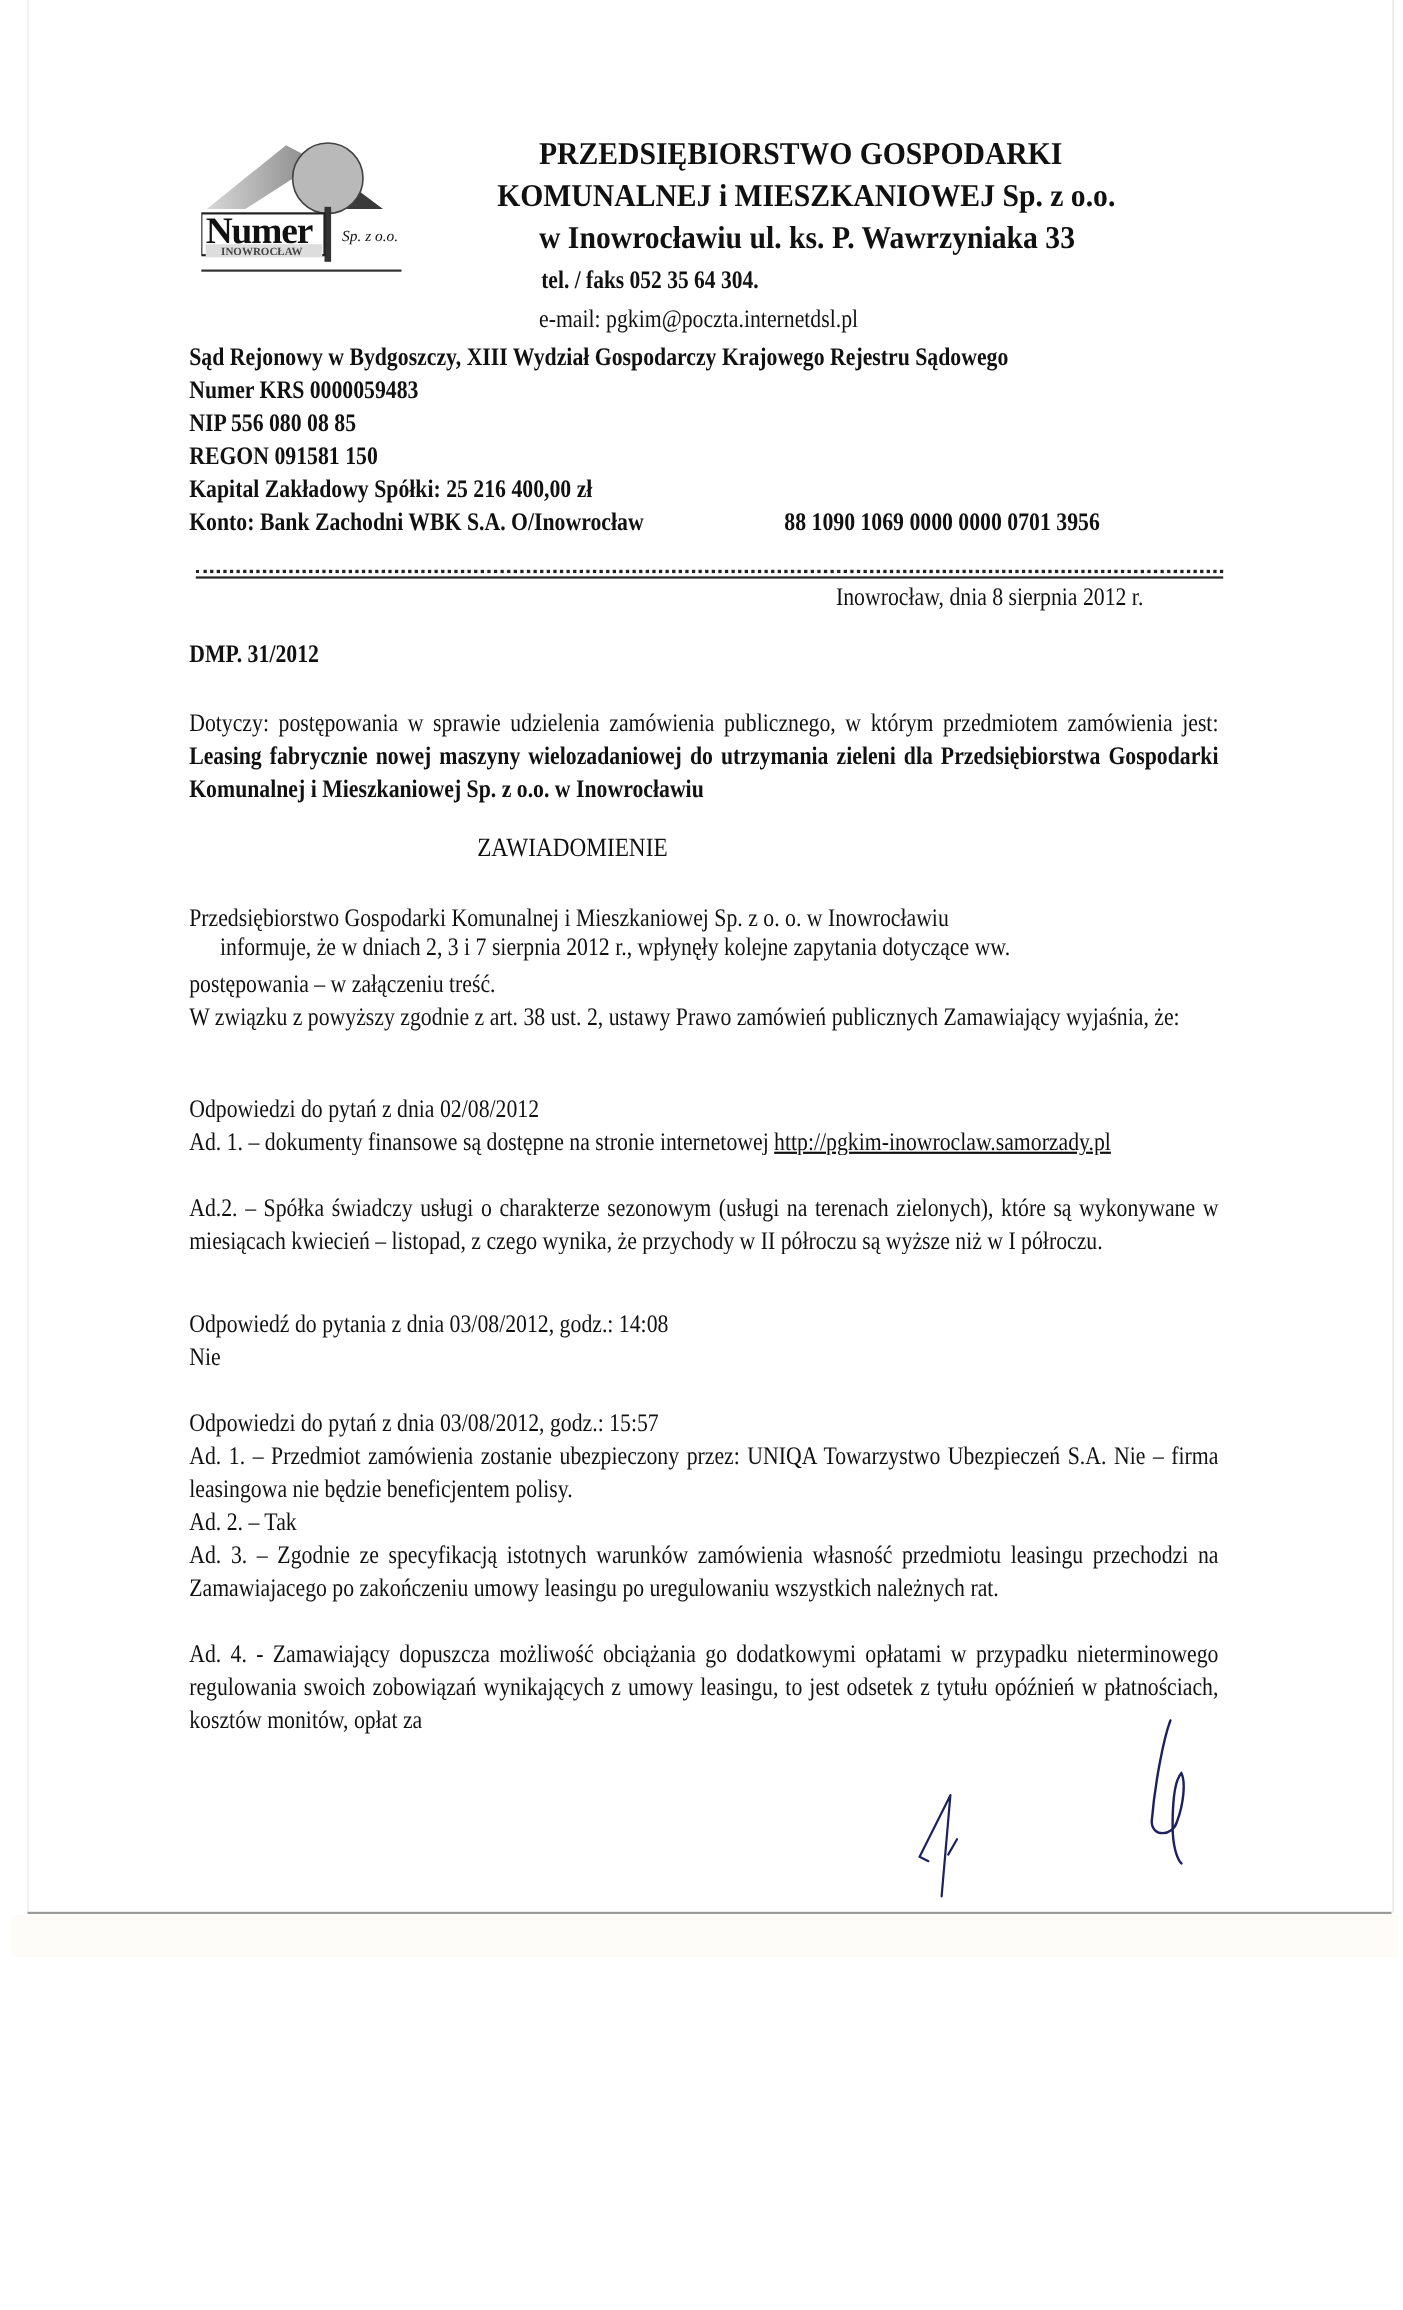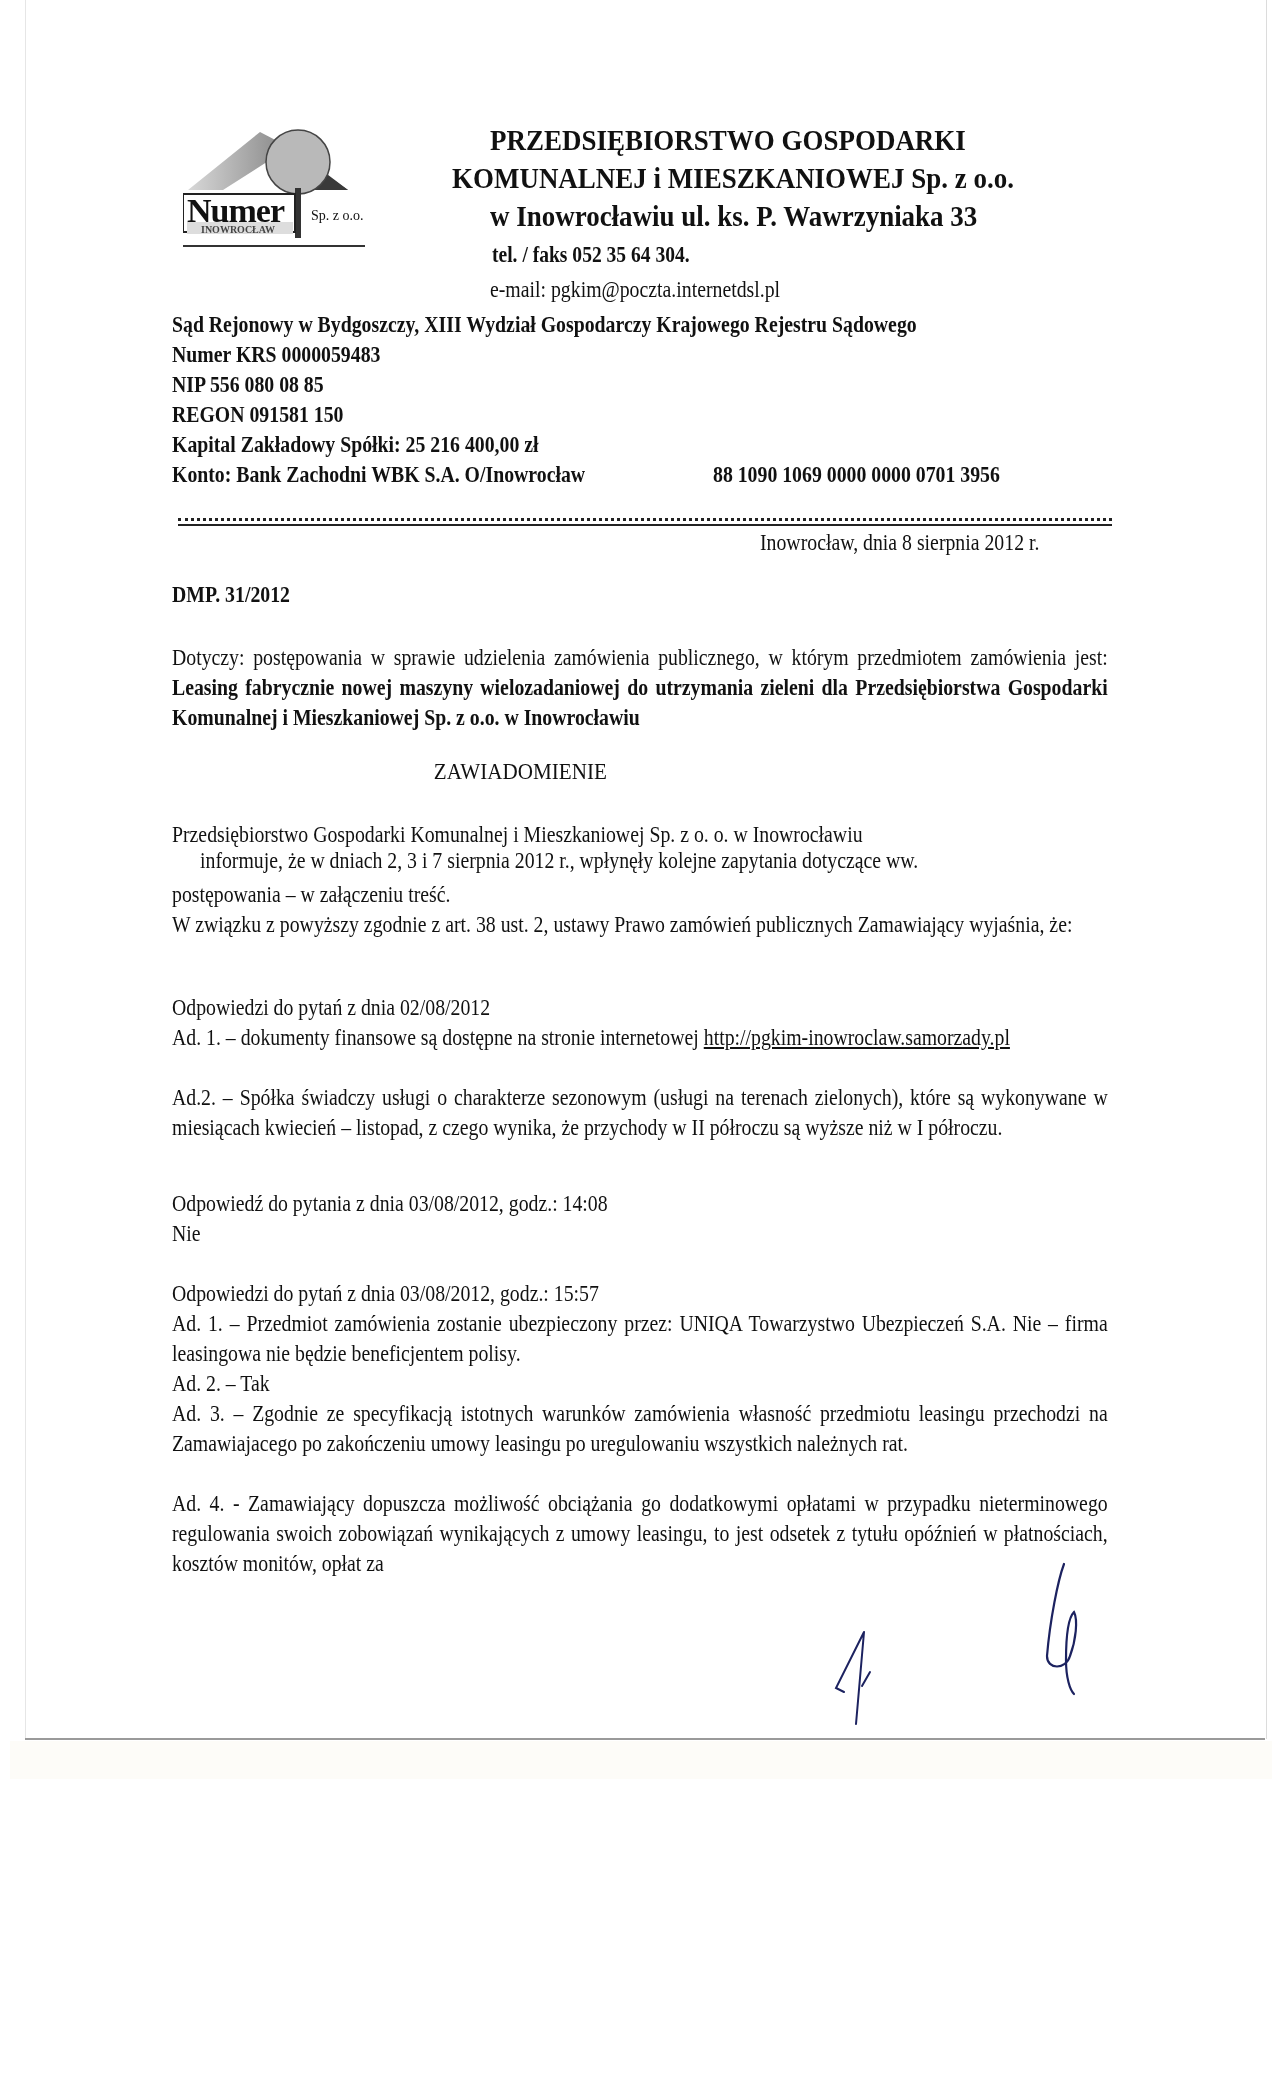--- a/index.html
+++ b/index.html
@@ -51,21 +51,21 @@
     </defs>
     <polygon points="5,72 77,14 100,26 165,72 130,72 90,40 40,72" fill="url(#roofg)"></polygon>
     <polygon points="100,60 128,44 165,72 100,72" fill="#3a3a3a"></polygon>
     <circle cx="115" cy="44" r="32" fill="#b9b9b9" stroke="#444" stroke-width="1.5"></circle>
     <rect x="112" y="70" width="6" height="50" fill="#333"></rect>
     <rect x="0" y="76" width="112" height="38" fill="#fff" stroke="#222" stroke-width="2"></rect>
     <rect x="4" y="104" width="106" height="12" fill="#ddd"></rect>
   </svg>
   <span class="abs" style="left:4px;top:74px;font-size:34px;font-weight:bold;letter-spacing:-1px;">Numer</span>
   <span class="abs" style="left:18px;top:106px;font-size:10px;font-weight:bold;color:#444;text-align:right;">INOWROCŁAW</span>
-  <span class="abs" style="left:128px;top:90px;font-size:14px;">Sp. z o.o.</span>
+  <span class="abs" style="left:128px;top:90px;font-size:14px;font-style:italic;">Sp. z o.o.</span>
 </div>
 <div class="logo-rule"></div>
 
 <div class="abs hdr" style="left:490px;top:124px;"><span class="cond" style="transform:scaleX(0.93)">PRZEDSIĘBIORSTWO GOSPODARKI</span></div>
 <div class="abs hdr" style="left:452px;top:162px;"><span class="cond" style="transform:scaleX(0.93)">KOMUNALNEJ i MIESZKANIOWEJ Sp. z o.o.</span></div>
 <div class="abs hdr" style="left:490px;top:200px;"><span class="cond" style="transform:scaleX(0.93)">w Inowrocławiu ul. ks. P. Wawrzyniaka 33</span></div>
 <div class="abs hdr-sm" style="left:492px;top:242px;"><span class="cond" style="transform:scaleX(0.85)">tel. / faks 052 35 64 304.</span></div>
 <div class="abs email" style="left:490px;top:277px;"><span class="cond" style="transform:scaleX(0.86)">e-mail: pgkim@poczta.internetdsl.pl</span></div>
 
 <div class="abs reg" style="left:172px;top:312px;text-decoration:underline;"><span class="cond" style="transform:scaleX(0.86)">Sąd Rejonowy w Bydgoszczy, XIII Wydział Gospodarczy Krajowego Rejestru Sądowego</span></div>

